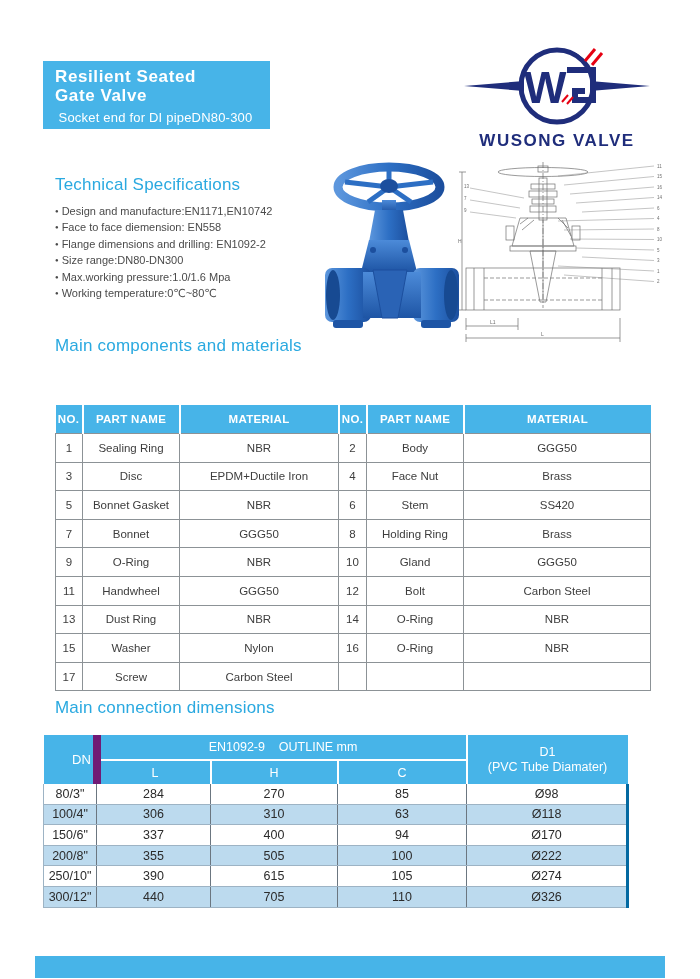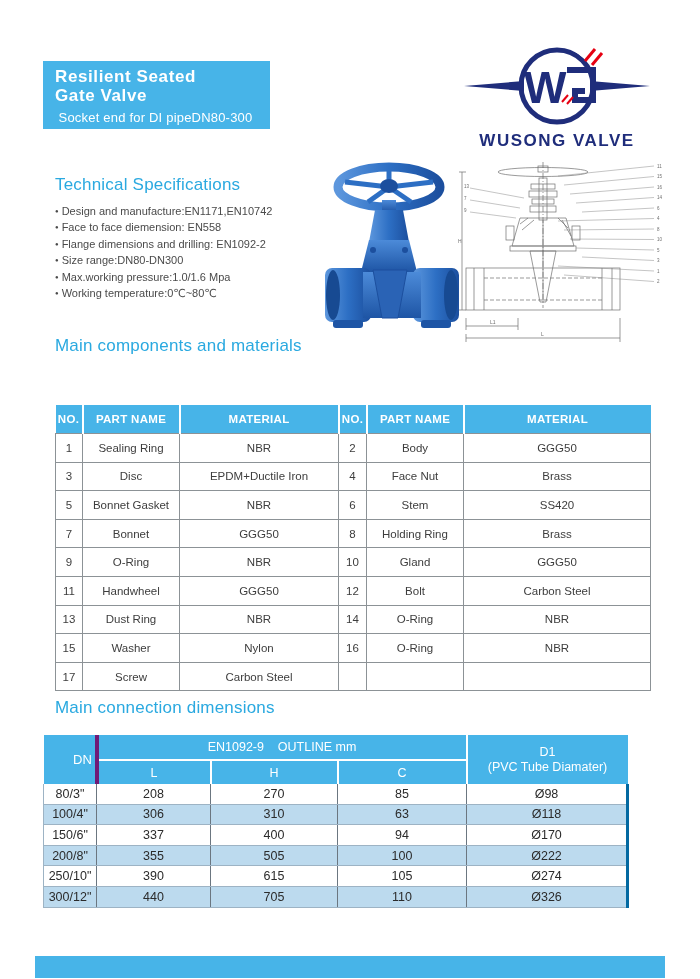--- a/index.html
+++ b/index.html
@@ -29,21 +29,21 @@
   #components-table{position:absolute;left:55px;top:405px;width:595px;border-collapse:collapse;table-layout:fixed;}
   #components-table th{background:#47b4e8;color:#fff;font-size:11.5px;font-weight:700;height:26px;
                        border-right:2px solid #fff;letter-spacing:.3px;margin-left:28px;}
   #components-table th:last-child{border-right:none;}
   #components-table td{border:1px solid #8c9296;font-size:11.5px;color:#3d3d3d;text-align:center;height:25.6px;
                        background:#fff;overflow:hidden;white-space:nowrap;}
 
   
   #dimensions-table{position:absolute;left:43px;top:735px;width:584px;border-collapse:collapse;table-layout:fixed;}
   #dimensions-table th{background:#47b4e8;color:#fff;font-weight:400;}
-  #dimensions-table th.dn{font-size:13px;border-right:4px solid #701a75;padding-left:28px;}
+  #dimensions-table th.dn{font-size:13px;border-right:8px solid #701a75;padding-left:28px;}
   #dimensions-table th.group{font-size:12.5px;height:22px;border-bottom:2px solid #fff;border-right:2px solid #fff;white-space:pre;}
   #dimensions-table th.sub{font-size:12.5px;height:21px;border-right:2px solid #fff;}
   #dimensions-table th.d1 div{line-height:15px;}
   #dimensions-table th.d1{font-size:12.5px;}
   #dimensions-table td{font-size:12.5px;color:#2b2b2b;text-align:center;height:17.6px;
                        border-right:1px solid #6b7680;border-bottom:1px solid #9db3c4;white-space:nowrap;}
   #dimensions-table td:first-child{border-left:1px solid #9db3c4;}
   #dimensions-table td:last-child{border-right:3px solid #0369a1;}
   #dimensions-table tbody tr:nth-child(even) td{background:#bcdaee;}
   #dimensions-table tbody tr:nth-child(odd) td{background:#ffffff;}
@@ -345,21 +345,21 @@
       </tr>
       <tr>
         <th class="sub">L</th>
         <th class="sub">H</th>
         <th class="sub">C</th>
       </tr>
     </thead>
     <tbody>
         <tr>
           <td>80/3"</td>
-          <td>208</td>
+          <td>284</td>
           <td>270</td>
           <td>85</td>
           <td>Ø98</td>
         </tr>
         <tr>
           <td>100/4"</td>
           <td>306</td>
           <td>310</td>
           <td>63</td>
           <td>Ø118</td>

